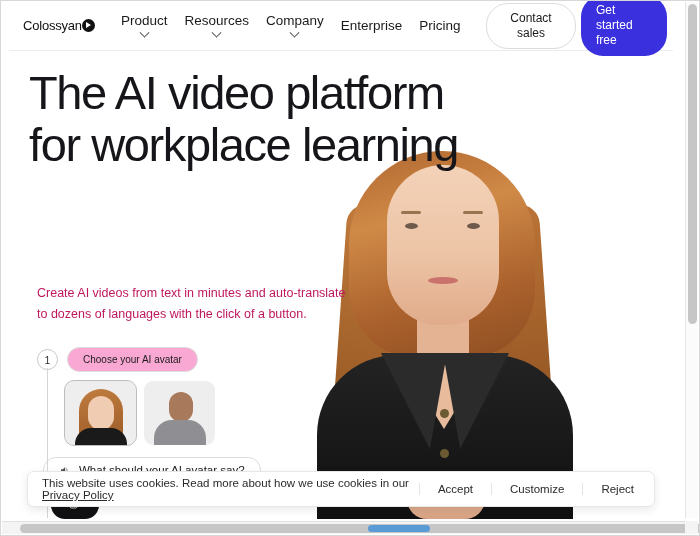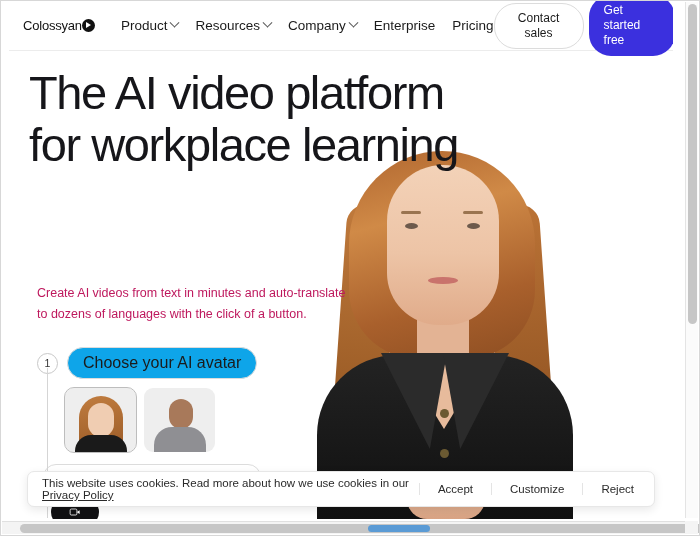--- a/index.html
+++ b/index.html
@@ -43,21 +43,21 @@
   .logo-mark::after {
     content: ""; position: absolute; left: 4.5px; top: 3.3px;
     border-left: 5px solid #fff;
     border-top: 3.2px solid transparent;
     border-bottom: 3.2px solid transparent;
   }
   .nav-links { display: flex; align-items: center; gap: 17px; }
   .nav-link {
     font-size: 13.5px; color: #1b1b1b;
     display: flex; align-items: center; gap: 4px;
-    white-space: nowrap; cursor: pointer;
+    white-space: nowrap; cursor: pointer; flex-direction: column;
   }
   .chev {
     width: 7px; height: 7px; display: inline-block;
     border-right: 1.2px solid #555; border-bottom: 1.2px solid #555;
     transform: rotate(45deg) translate(-2px,-2px);
   }
   .nav-right { margin-left: auto; display: flex; align-items: center; }
   .btn-outline {
     border: 1px solid #dcdcdc; border-radius: 22px;
     padding: 7px 14px; font-size: 12px; color: #1b1b1b;
@@ -155,22 +155,22 @@
   
   .widget { position: absolute; left: 28px; top: 296px; }
   .step-row { display: flex; align-items: center; gap: 9px; }
   .step-num {
     width: 21px; height: 21px; border-radius: 50%;
     border: 1px solid #c8c8c8; background: #fff;
     display: flex; align-items: center; justify-content: center;
     font-size: 10.5px; color: #333; flex: none;
   }
   .pill {
-    border: 1px solid #dcdcdc; background: #0ea5e9; border-radius: 18px;
-    padding: 6px 15px; font-size: 16px; color: #1b1b1b; white-space: nowrap;
+    border: 1px solid #dcdcdc; background: #f9a8d4; border-radius: 18px;
+    padding: 6px 15px; font-size: 10px; color: #1b1b1b; white-space: nowrap;
   }
   .connector {
     position: absolute; left: 10px; top: 21px;
     width: 1px; height: 150px; background: #d5d5d5;
   }
   .avatars { display: flex; gap: 8px; margin: 9px 0 0 28px; }
   .av-card {
     width: 71px; height: 64px; border-radius: 9px; overflow: hidden;
     background: #eeeeee; position: relative;
   }

